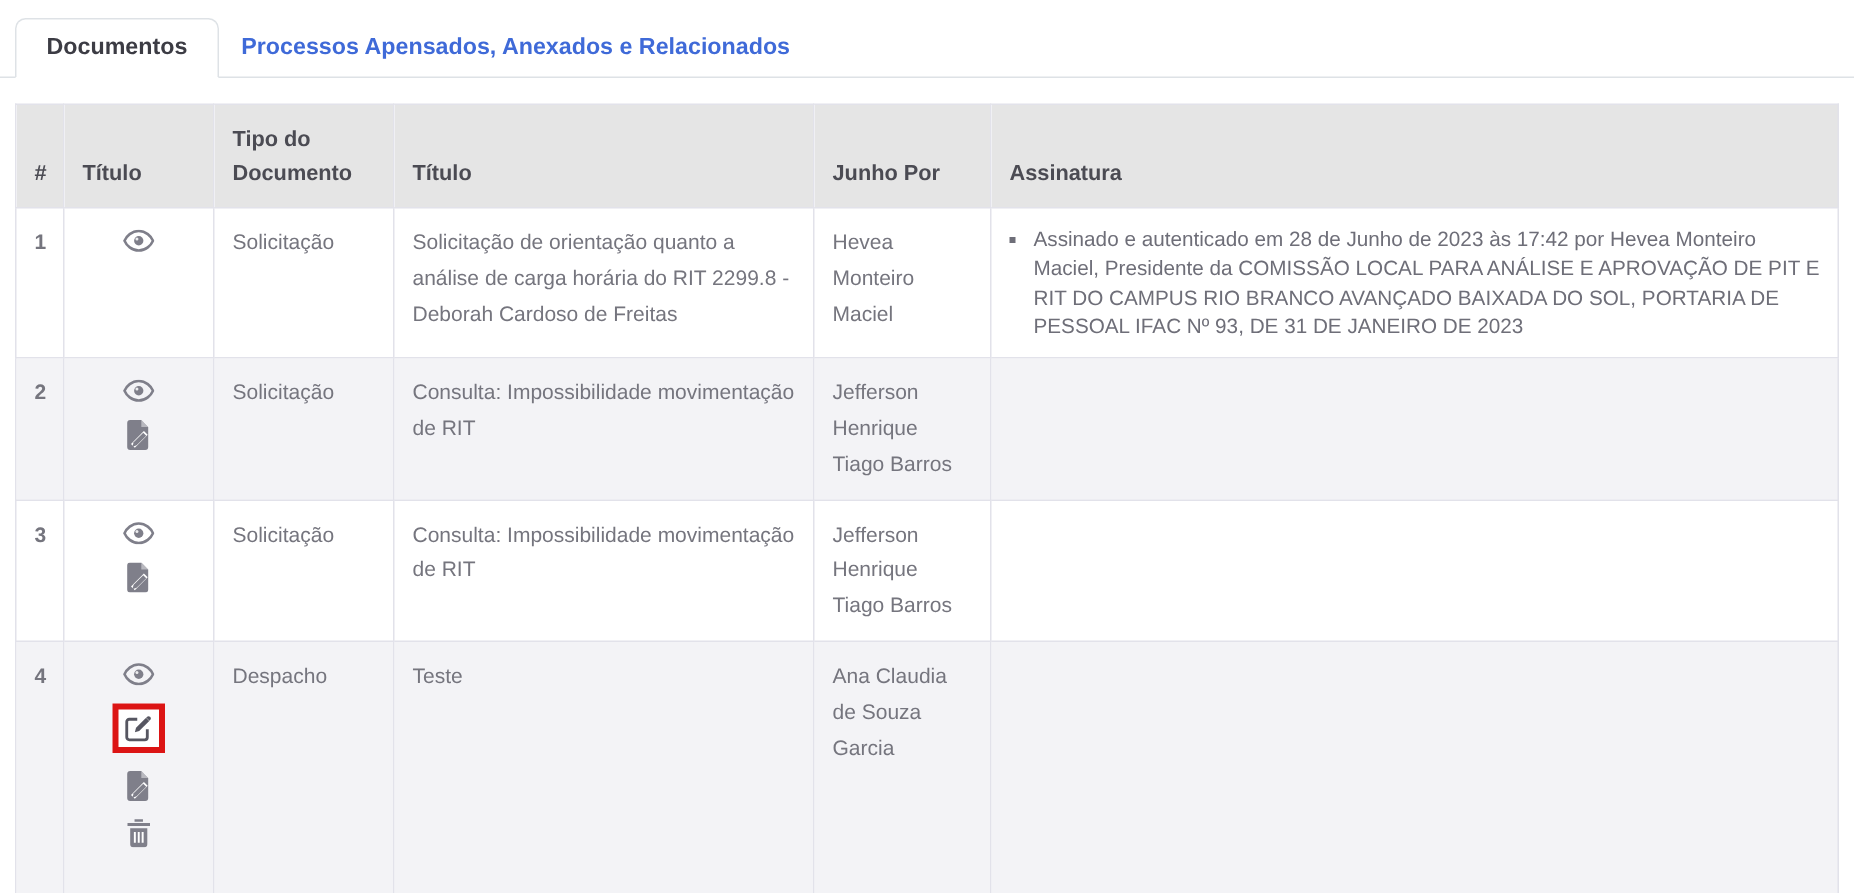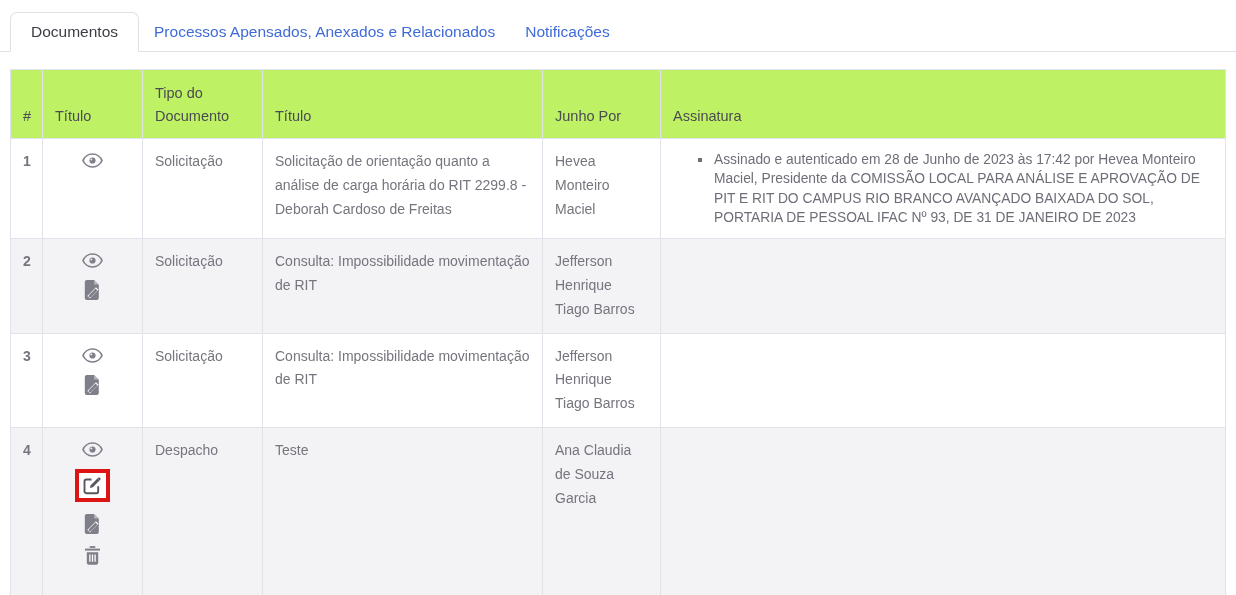--- a/index.html
+++ b/index.html
@@ -18,20 +18,21 @@
     border-bottom: 1px solid #dee2e6;
     padding-left: 10px;
   }
   .tab {
     font-size: 15.5px;
     color: var(--blue, #3f6ad8);
     padding: 10px 15px;
     text-decoration: none;
     cursor: pointer;
     white-space: nowrap;
+    font-weight: bold;
   }
   .tab.active {
     color: #3c3c44;
     background: #fff;
     border: 1px solid #dee2e6;
     border-bottom: 1px solid #fff;
     border-radius: 7px 7px 0 0;
     margin-bottom: -1px;
     padding: 10px 20px;
   }
@@ -47,23 +48,23 @@
   }
   .docs th, .docs td {
     border: 1px solid #e2e2ea;
     text-align: left;
     vertical-align: top;
     padding: 11px 12px;
     overflow: hidden;
   }
   .docs thead th {
     vertical-align: bottom;
-    background: #bef264;
+    background: #e5e5e5;
     color: #4b4b53;
-    font-weight: normal;
+    font-weight: bold;
     font-size: 14.5px;
     line-height: 1.55;
     height: 69px;
   }
   .docs tbody td { line-height: 1.7; color: #75757e; }
   .docs tbody tr:nth-child(even) { background: #f3f3f6; }
   .docs tbody tr:nth-child(1) { height: 100px; }
   .docs tbody tr:nth-child(2) { height: 91px; }
   .docs tbody tr:nth-child(3) { height: 90px; }
   .docs tbody tr:nth-child(4) { height: 171px; }
@@ -96,31 +97,30 @@
 
   
   .sig-list {
     margin: 0;
     padding-left: 15px;
     list-style: square;
     font-size: 13.8px;
     line-height: 1.4;
     color: #6e6e78;
   }
-  .sig-list li { padding-left: 1px; margin-left: 25px; }
+  .sig-list li { padding-left: 1px; }
 </style>
 </head>
 <body>
 
 <div class="page">
 
   <nav class="tabbar">
     <a class="tab active">Documentos</a>
     <a class="tab">Processos Apensados, Anexados e Relacionados</a>
-    <a class="tab">Notificações</a>
   </nav>
 
   <div class="table-wrap">
     <table class="docs">
       <colgroup>
         <col style="width:32px">
           <col style="width:100px">
           <col style="width:120px">
         <col style="width:280px">
           <col style="width:118px">

